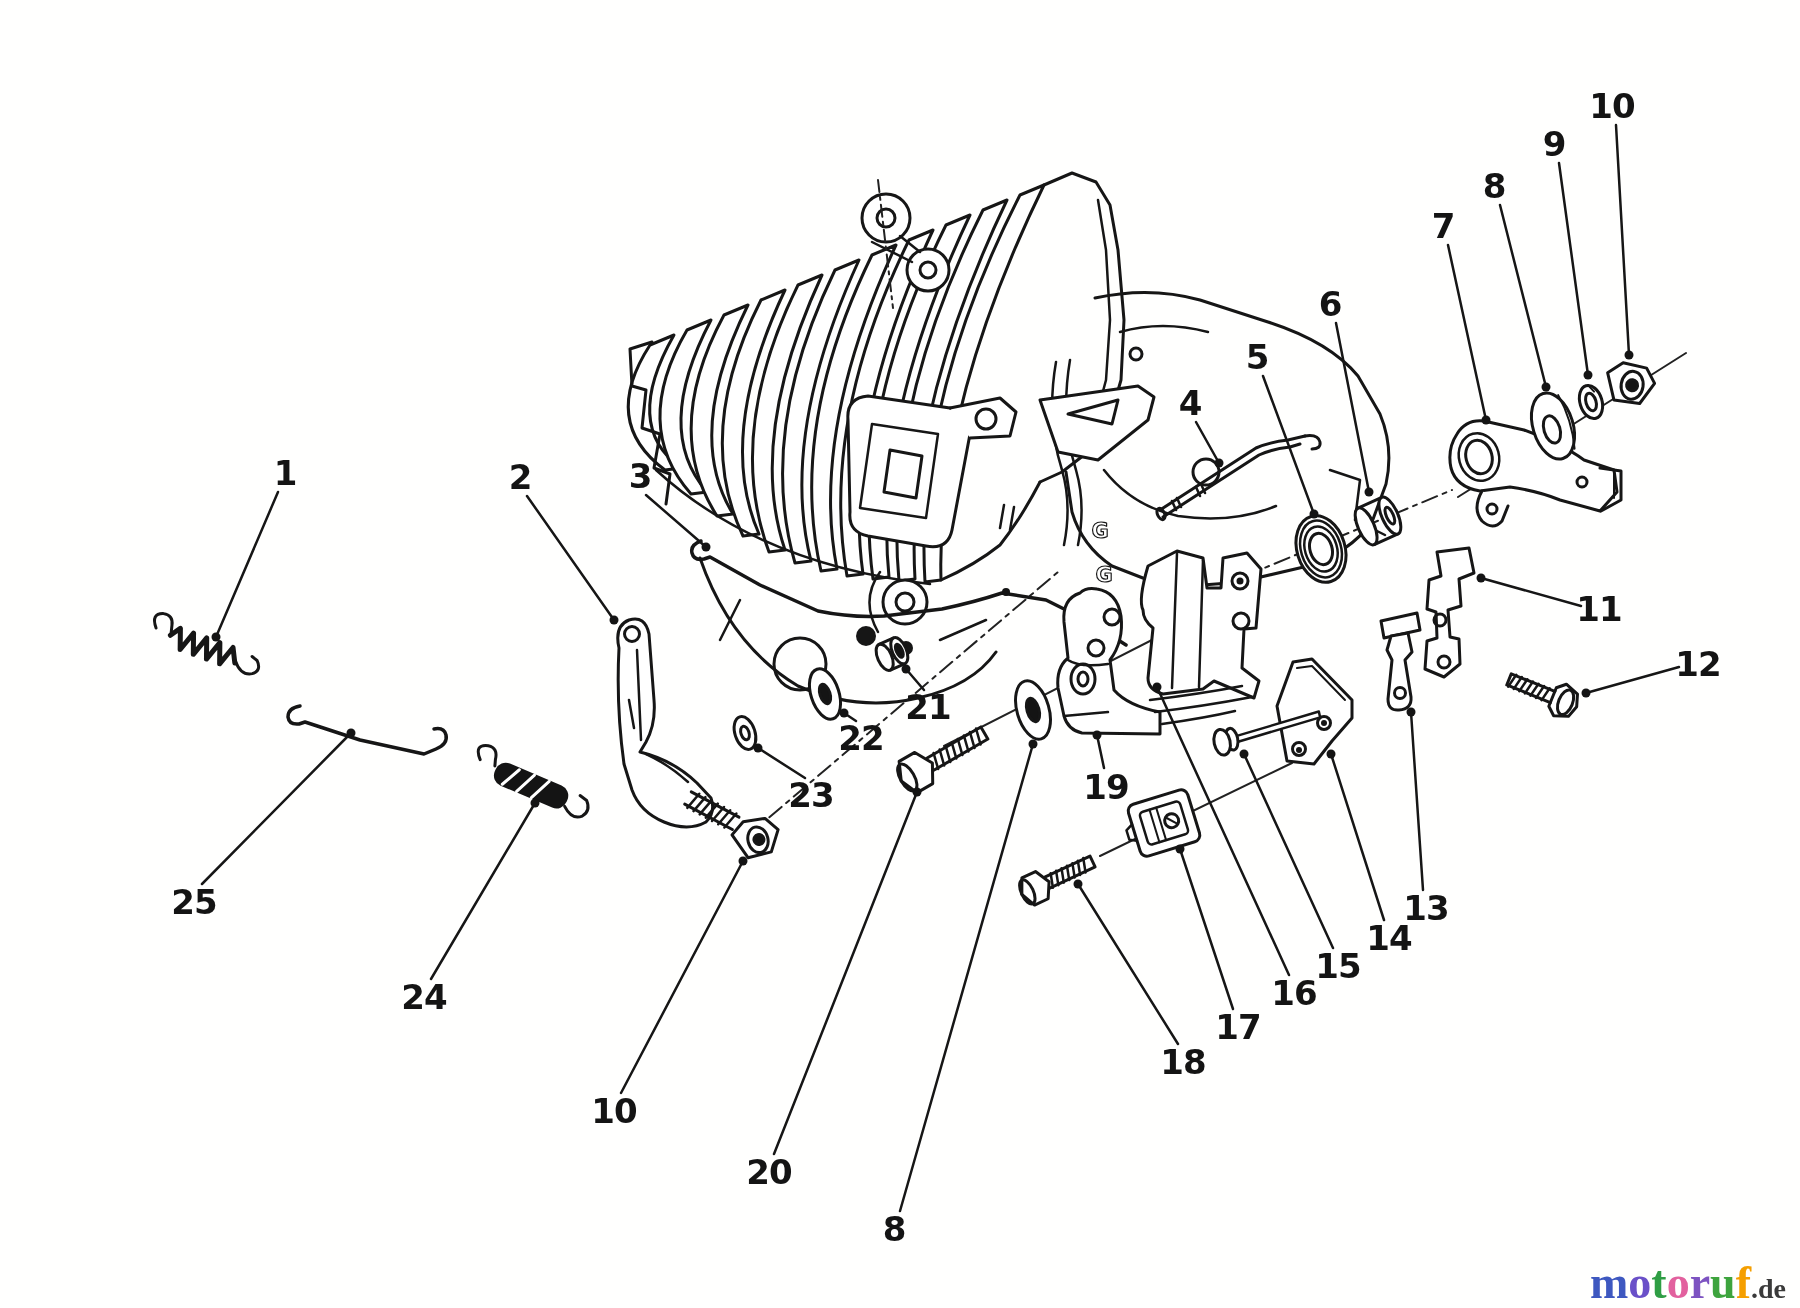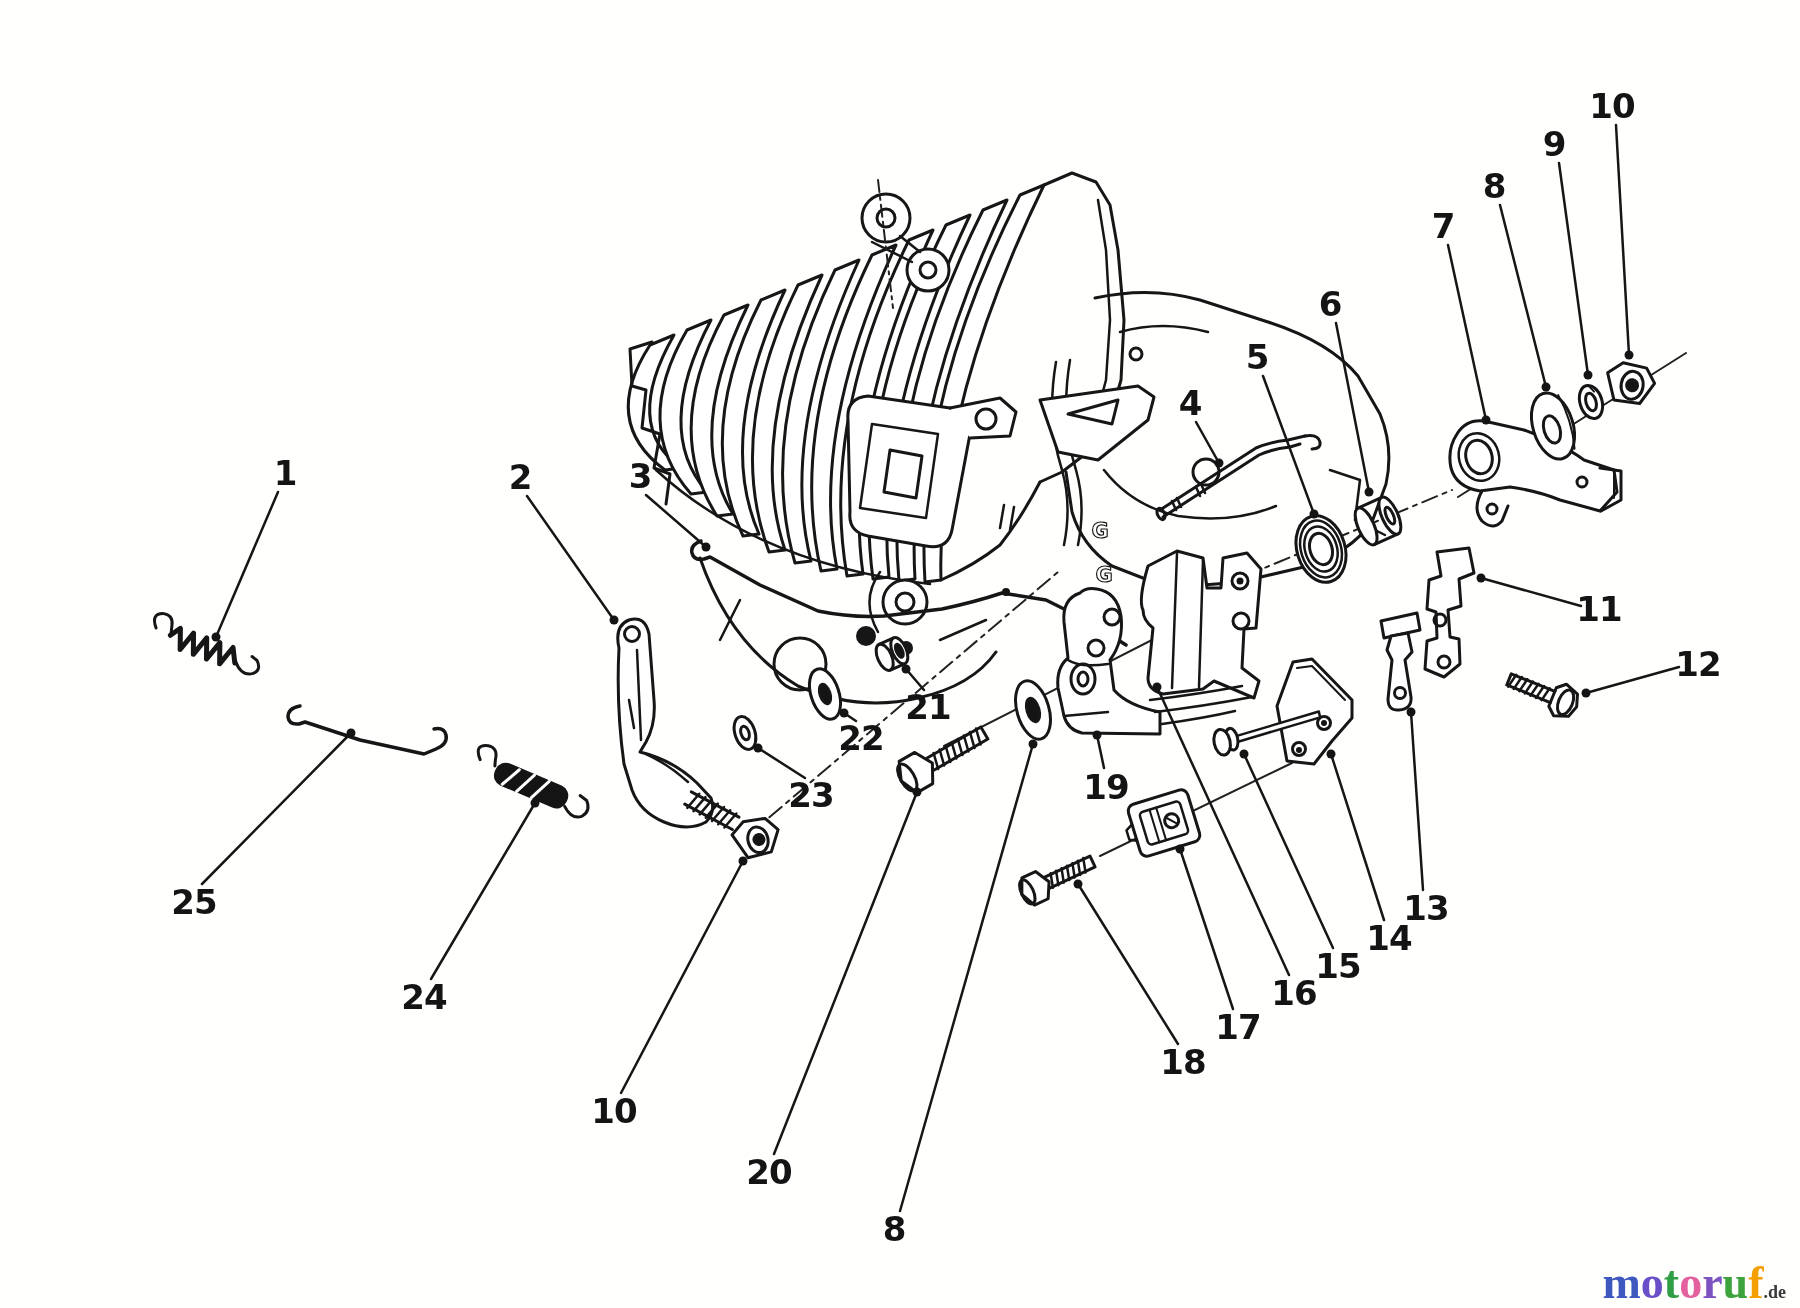--- a/index.html
+++ b/index.html
@@ -3,21 +3,21 @@
 <meta charset="utf-8">
 <style>
   html,body{margin:0;padding:0;background:#ffffff;}
   .stage{position:relative;width:1800px;height:1308px;background:#fffffe;overflow:hidden;
          font-family:"DejaVu Sans", sans-serif;}
   svg{position:absolute;left:0;top:0;}
   .plabel{font-family:"DejaVu Sans", sans-serif;font-weight:bold;font-size:34px;fill:#141414;letter-spacing:-1px;}
   .casting{font-family:"DejaVu Sans", sans-serif;font-weight:bold;font-size:21px;fill:none;stroke:#161616;stroke-width:1.2px;}
   .logo{position:absolute;right:14px;bottom:2px;font-family:"Liberation Serif", serif;
         font-weight:bold;font-size:46px;line-height:1;white-space:nowrap;}
-  .logo .suffix{font-size:18px;font-weight:bold;}
+  .logo .suffix{font-size:28px;font-weight:bold;}
 </style>
 </head>
 <body>
 
 <div class="stage">
 <svg id="diagram-svg" width="1800" height="1308" viewBox="0 0 1800 1308">
   <g stroke="#161616" stroke-width="3" fill="none" stroke-linecap="round" stroke-linejoin="round">
 
     <g>
       <path fill="#fff" d="M650,345 Q600,422 665,470 L681,468 Q622,426 674,335 Z"></path>

